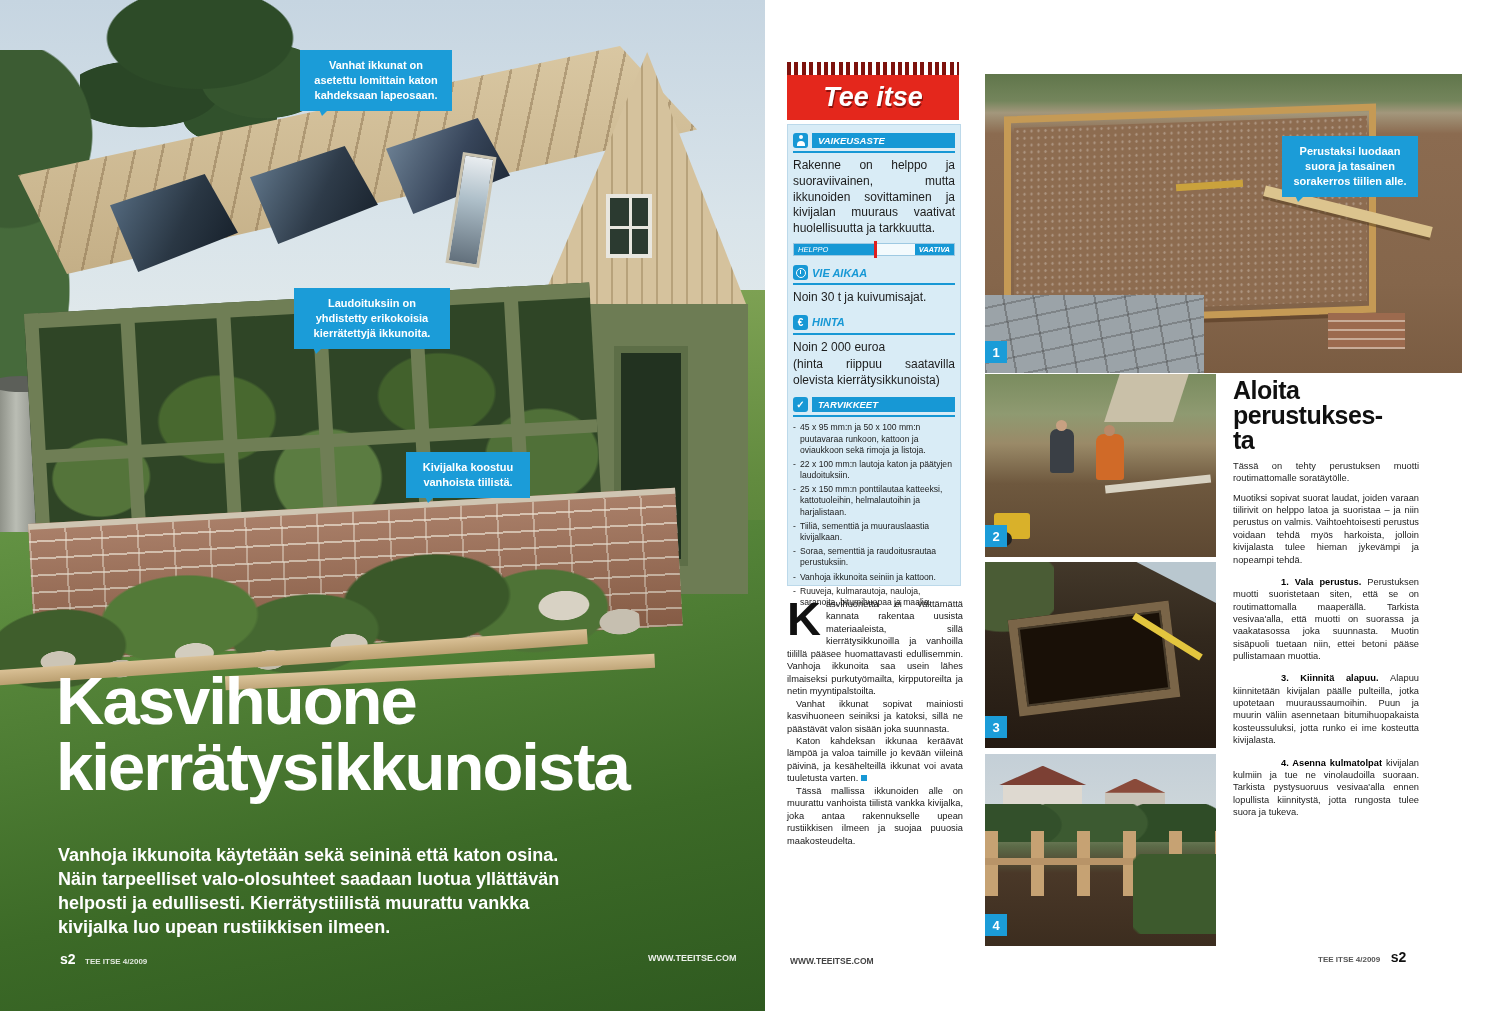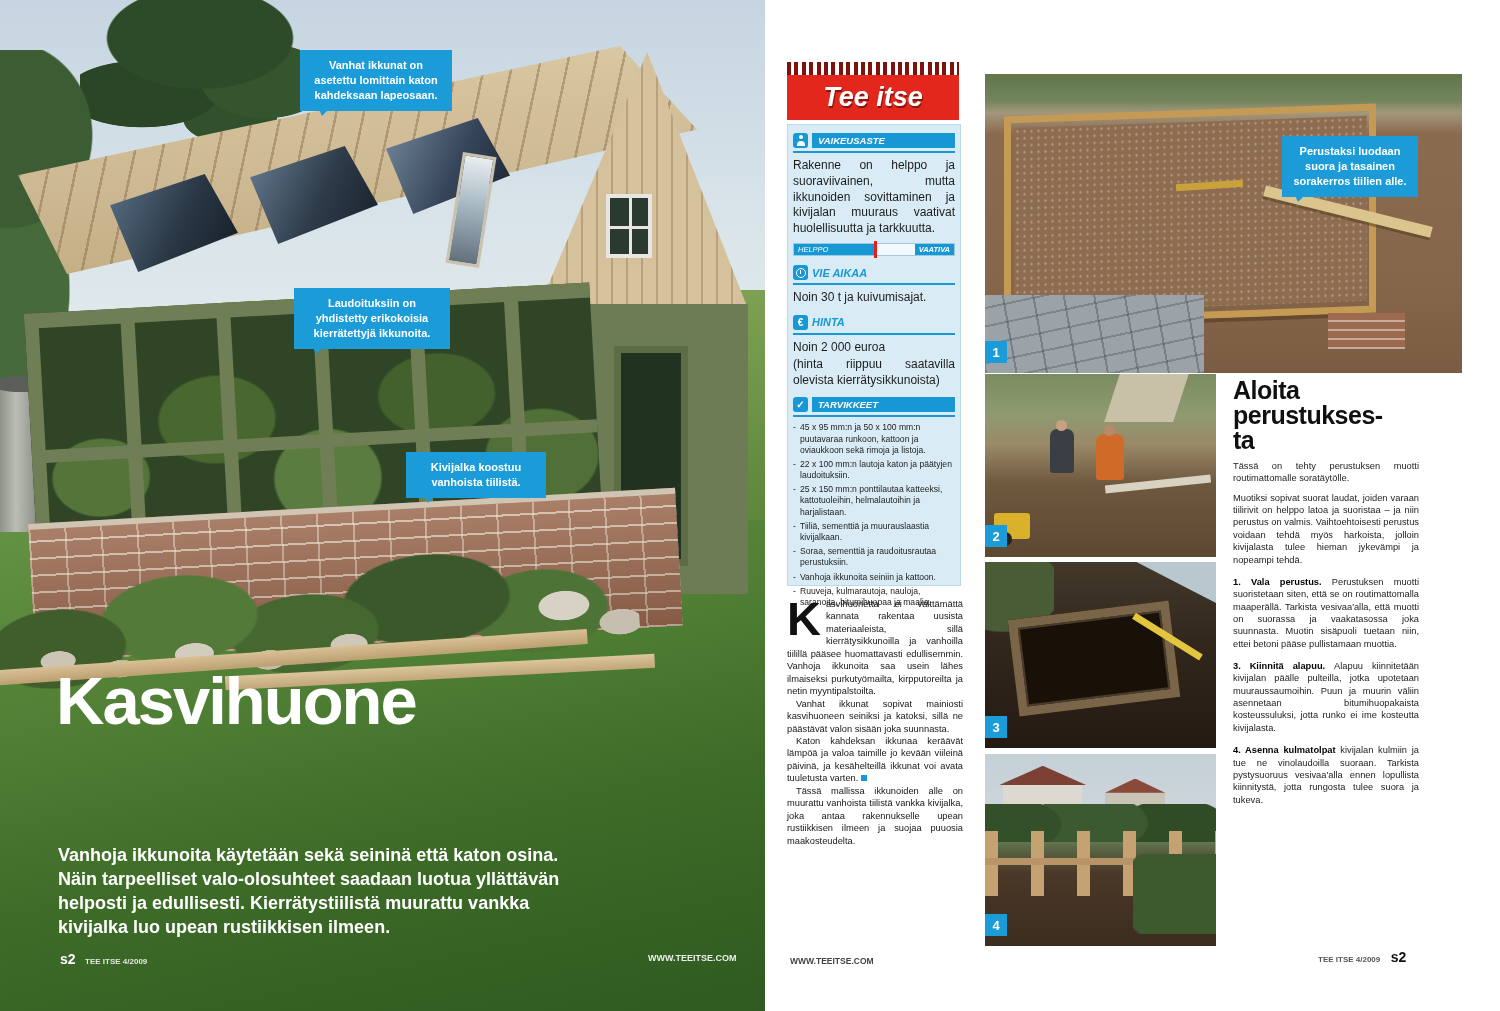--- a/index.html
+++ b/index.html
@@ -107,21 +107,21 @@
     background:linear-gradient(180deg,#d9c095 0%,#bba071 100%); }
   .pl-board2 { position:absolute; left:225px; top:665px; width:430px; height:14px; transform:rotate(-3deg);
     background:linear-gradient(180deg,#dcc59c 0%,#c0a679 100%); }
 
   .callout { position:absolute; background:#1b9cd8; color:#fff; font-weight:bold;
     font-size:11px; line-height:1.35; padding:8px 10px; text-align:center; }
   .callout::after { content:""; position:absolute; left:18px; bottom:-14px;
     border:9px solid transparent; border-top-color:#1b9cd8; border-left-width:4px; }
   .co1 { left:300px; top:50px; width:152px; }
   .co2 { left:294px; top:288px; width:156px; }
-  .co3 { left:406px; top:452px; width:140px; }
+  .co3 { left:406px; top:452px; width:124px; }
   .co4 { left:1290px; top:128px; width:136px; }
   .co4::after { left:12px; }
 
   .pl-title { position:absolute; left:56px; top:668px; color:#fff; font-weight:bold;
     letter-spacing:-2px; line-height:0.98; }
   .pl-title .t1 { display:block; font-size:67px; }
   .pl-title .t2 { display:block; font-size:67px; }
   .pl-intro { position:absolute; left:58px; top:843px; width:530px; color:#fff;
     font-size:18px; font-weight:600; line-height:1.34; }
   .pl-intro b { font-weight:800; }
@@ -241,21 +241,21 @@
       linear-gradient(#b89468,#b89468) 0 46%/100% 7px no-repeat,
       repeating-linear-gradient(90deg,#c6a273 0 13px, transparent 13px 46px); }
   .p4-shrub { right:-4%; top:52%; width:40%; height:42%;
     background:radial-gradient(ellipse 70px 58px at 60% 50%,#3d5a2d 0 96%,transparent); }
 
   .aloita { left:468px; top:378px; width:186px; }
   .aloita h2 { font-size:25px; line-height:1.0; letter-spacing:-0.5px; color:#101010; }
   .aloita h2 span { display:block; }
   .aloita p { font-size:9.3px; line-height:1.33; text-align:justify; color:#1c1c1c; margin-top:7px; }
   .step { margin-top:10px; font-size:9.3px; line-height:1.33; text-align:justify; color:#1c1c1c; }
-  .step b { color:#000; }
+  .step b { color:#000;margin-left:48px; }
 
   .rp-footer-left { left:25px; top:956px; font-size:8.5px; font-weight:bold; color:#444; }
   .rp-footer-right { left:553px; top:948px; color:#222; }
   .rp-footer-right .iss { font-size:8px; font-weight:bold; color:#555; margin-right:6px; }
   .rp-footer-right .pg { font-size:14px; font-weight:bold; color:#111; }
 </style>
 </head>
 <body>
 
 <div class="page-left">
@@ -290,20 +290,21 @@
   </div>
   <div class="callout co2">
     <span>Laudoituksiin on yhdistetty erikokoisia kierrätettyjä ikkunoita.</span>
   </div>
   <div class="callout co3">
     <span>Kivijalka koostuu vanhoista tiilistä.</span>
   </div>
 
   <div class="pl-title">
     <span class="t1">Kasvihuone</span>
+    <span class="t2">kierrätysikkunoista</span>
   </div>
 
   <p class="pl-intro"><span>Vanhoja ikkunoita käytetään sekä seininä että katon osina. Näin tarpeelliset valo-olosuhteet saadaan luotua </span><b>yllättävän helposti ja edullisesti.</b><span> Kierrätystiilistä muurattu vankka kivijalka luo upean rustiikkisen ilmeen.</span></p>
 
   <div class="pl-footer-left">
     <span class="pg">s2</span>
     <span class="iss">TEE ITSE 4/2009</span>
   </div>
   <div class="pl-footer-right">WWW.TEEITSE.COM</div>
 </div>

